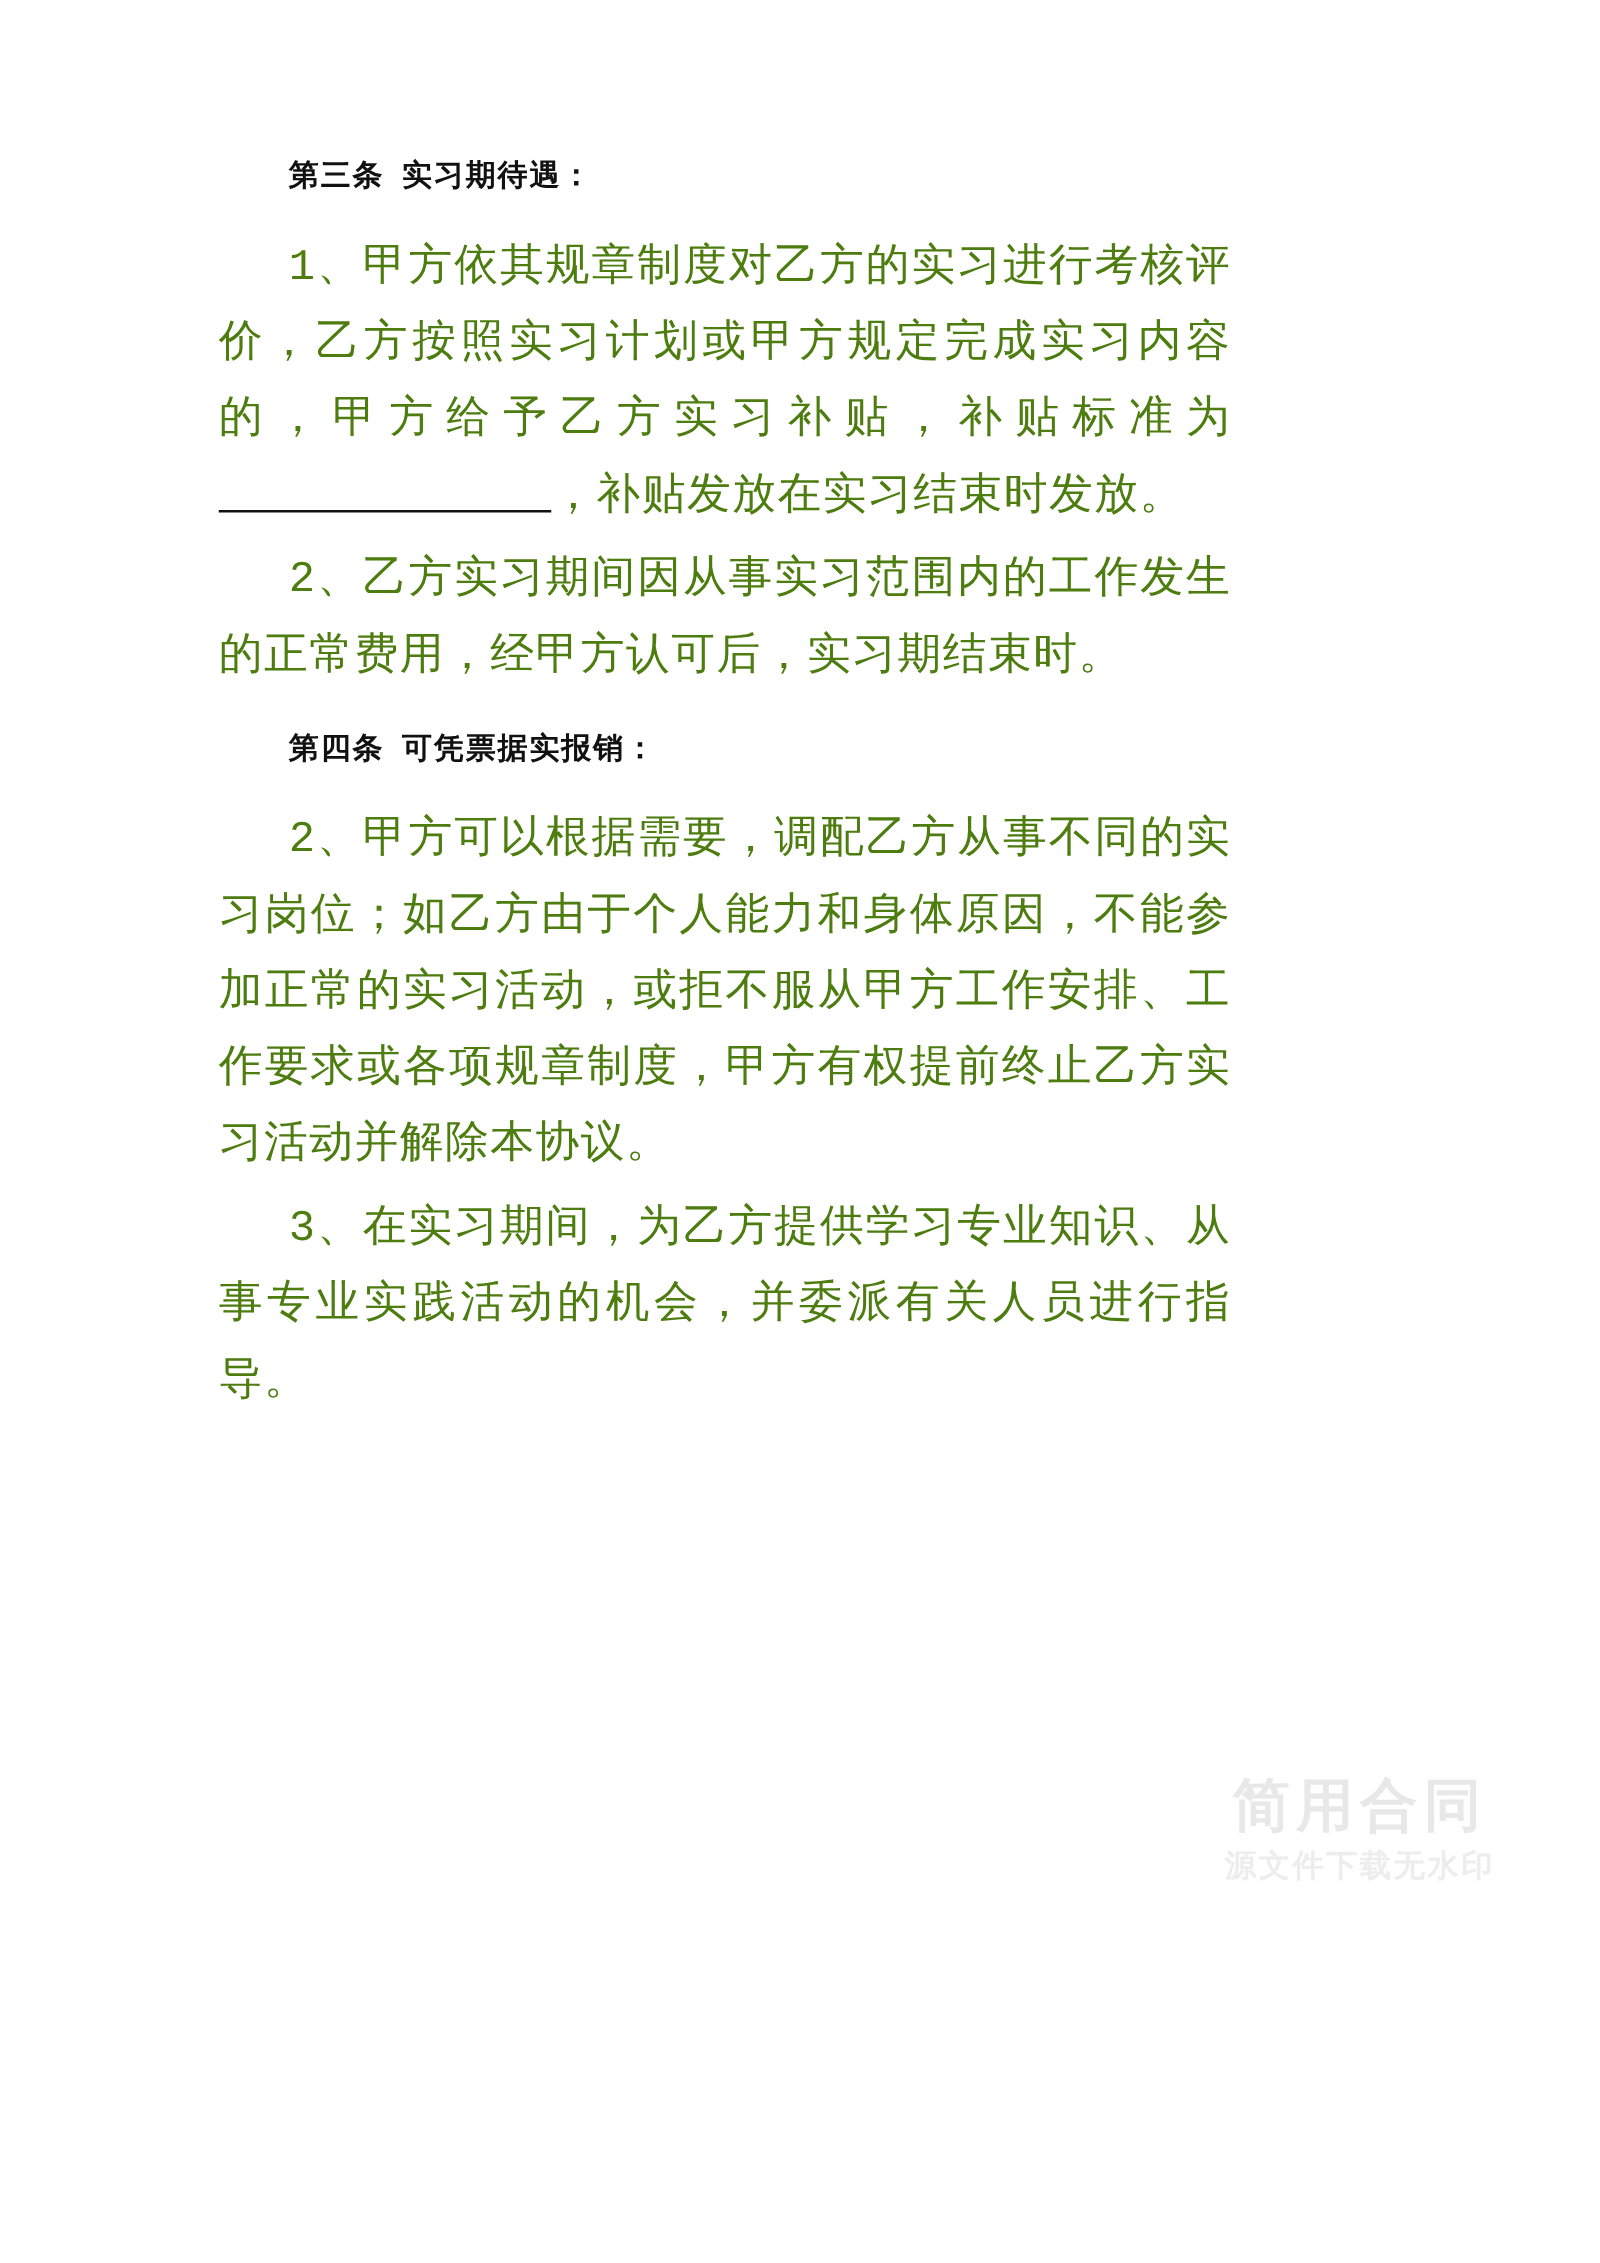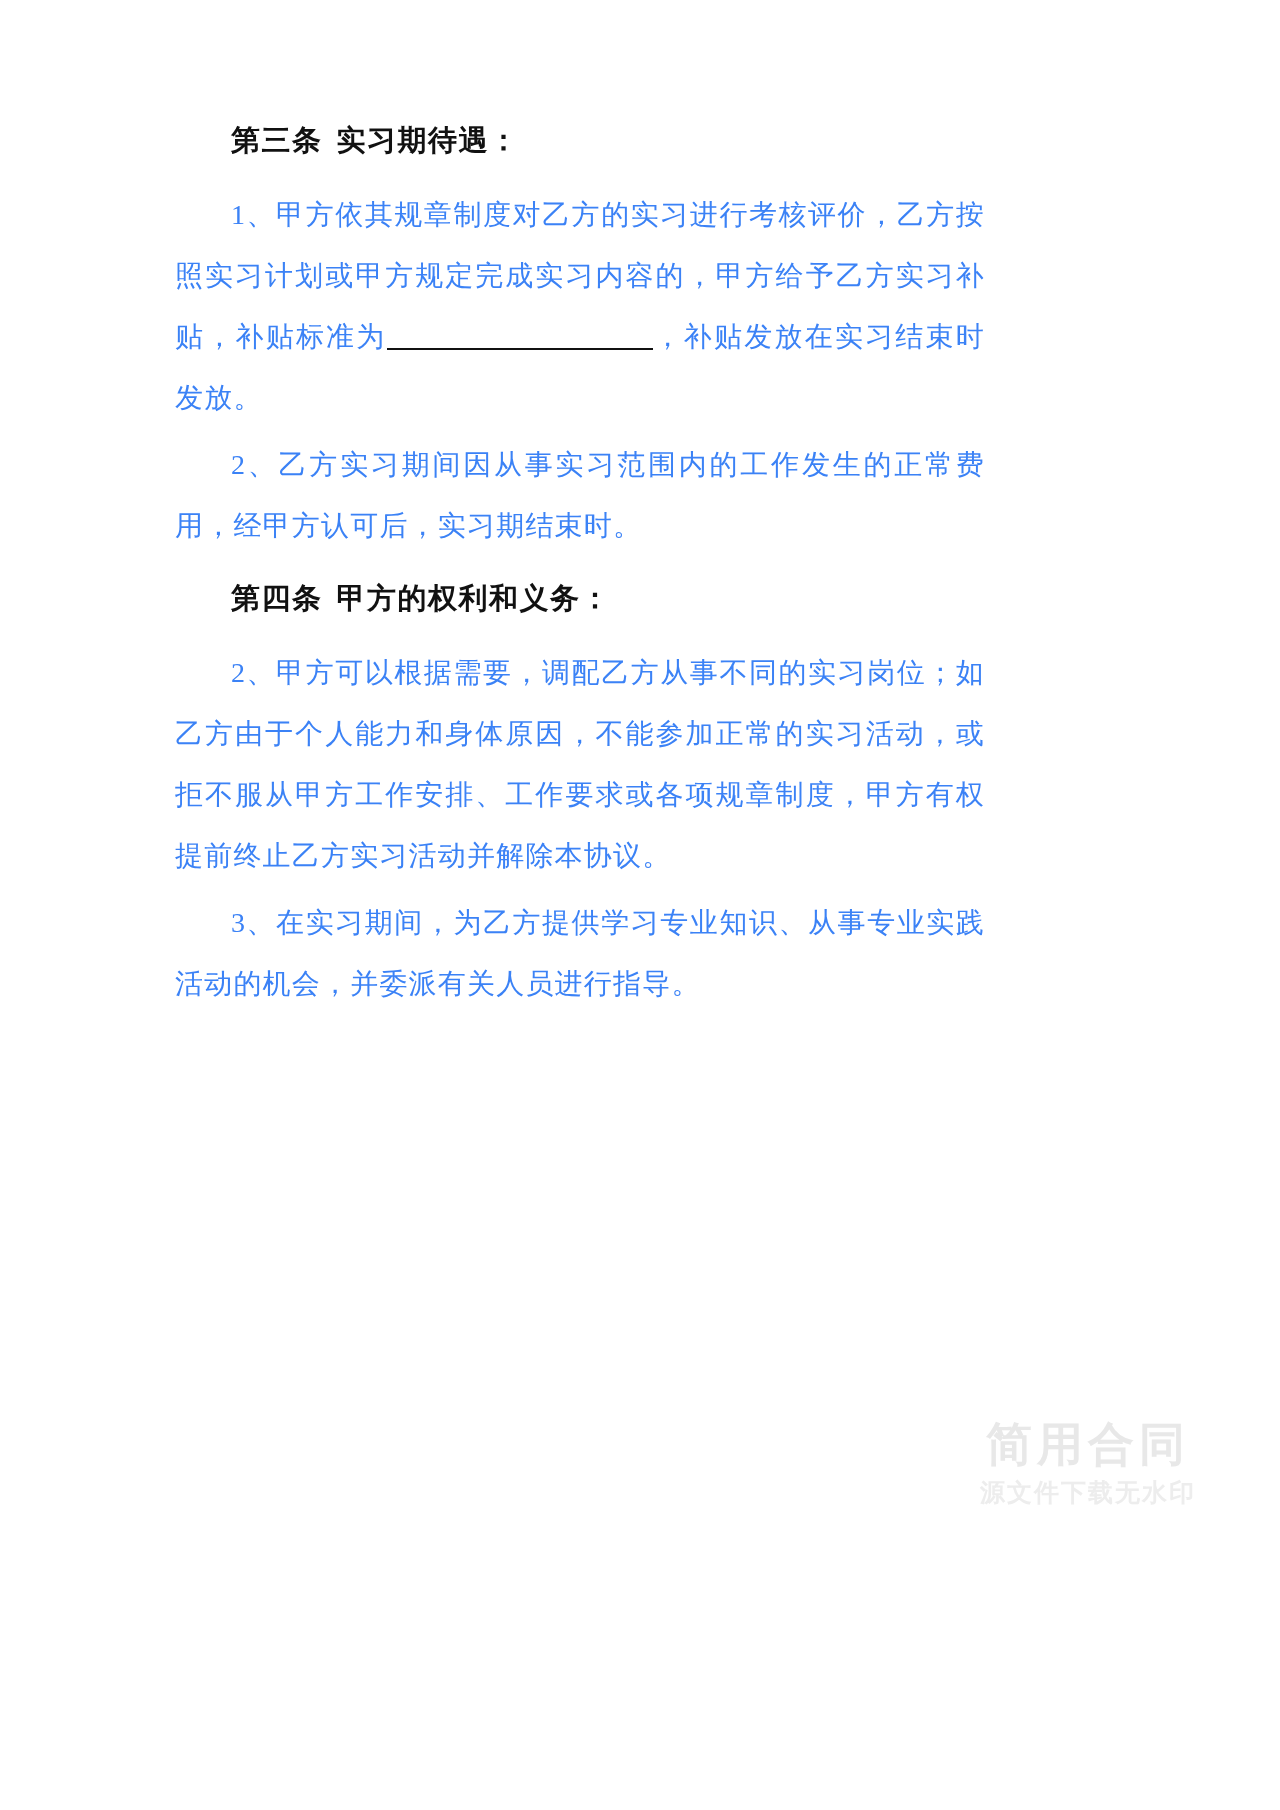--- a/index.html
+++ b/index.html
@@ -20,33 +20,33 @@
   }
   .content {
     position: absolute;
     left: 175px;
     top: 118px;
     width: 810px;
   }
   .heading {
     font-family: "DejaVu Sans", "Liberation Sans", sans-serif;
     font-weight: bold;
-    font-size: 29px;
+    font-size: 24px;
     line-height: 44px;
     color: #111111;
     letter-spacing: 1.5px;
     text-indent: 56px;
     margin: 0 0 22px 0;
   }
   .heading .htitle { margin-right: 14px; }
   .para {
-    font-family: Liberation Serif, serif;
-    font-size: 28px;
+    font-family: Liberation Mono, monospace;
+    font-size: 35px;
     line-height: 61px;
-    color: #3b82f6;
+    color: #4d7c0f;
     letter-spacing: 1.2px;
     text-indent: 56px;
     margin: 0 0 6px 0;
     text-align: justify;
     text-justify: inter-character;
     word-break: break-all;
     -webkit-font-smoothing: antialiased;
   }
   .para.last-in-group { margin-bottom: 18px; }
   .group-gap { height: 14px; }
@@ -93,21 +93,21 @@
 
     <p class="heading"><span class="htitle">第三条</span><span>实习期待遇：</span></p>
 
     <p class="para"><span>1、</span><span>甲方依其规章制度对乙方的实习进行考核评价，乙方按照实习计划或甲方规定完成实习内容的，甲方给予乙方实习补贴，补贴标准为</span><span class="blank-fill"></span><span>，补贴发放在实习结束时发放。</span></p>
 
     <p class="para"><span>2、</span><span>乙方实习期间因从事实习范围内的工作发生的正常费用，经甲方认可后，实习期结束时。</span></p>
 
 
     <div class="group-gap"></div>
 
-    <p class="heading"><span class="htitle">第四条</span><span>甲方的权利和义务：</span></p>
+    <p class="heading"><span class="htitle">第四条</span><span>可凭票据实报销：</span></p>
 
 
     <p class="para"><span>2、</span><span>甲方可以根据需要，调配乙方从事不同的实习岗位；如乙方由于个人能力和身体原因，不能参加正常的实习活动，或拒不服从甲方工作安排、工作要求或各项规章制度，甲方有权提前终止乙方实习活动并解除本协议。</span></p>
 
     <p class="para"><span>3、</span><span>在实习期间，为乙方提供学习专业知识、从事专业实践活动的机会，并委派有关人员进行指导。</span></p>
 
 
   </div>
 
   <div class="watermark">

